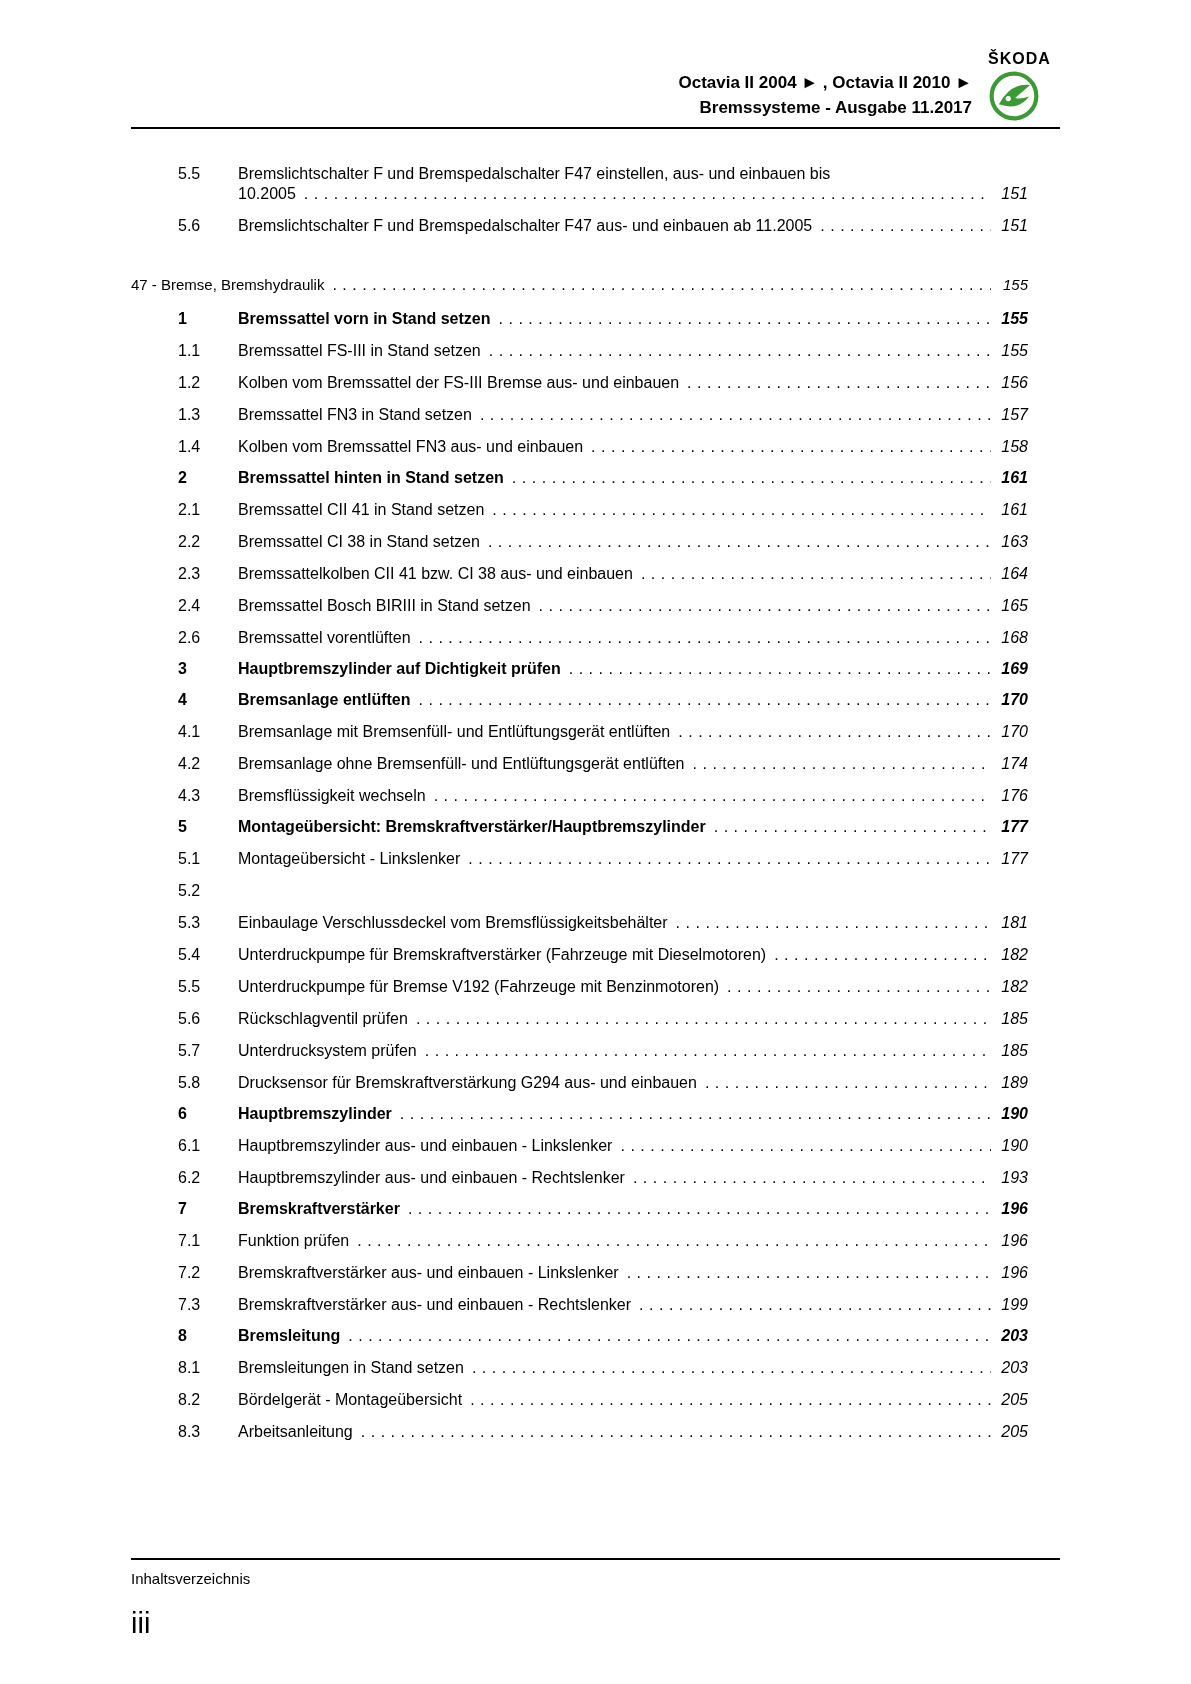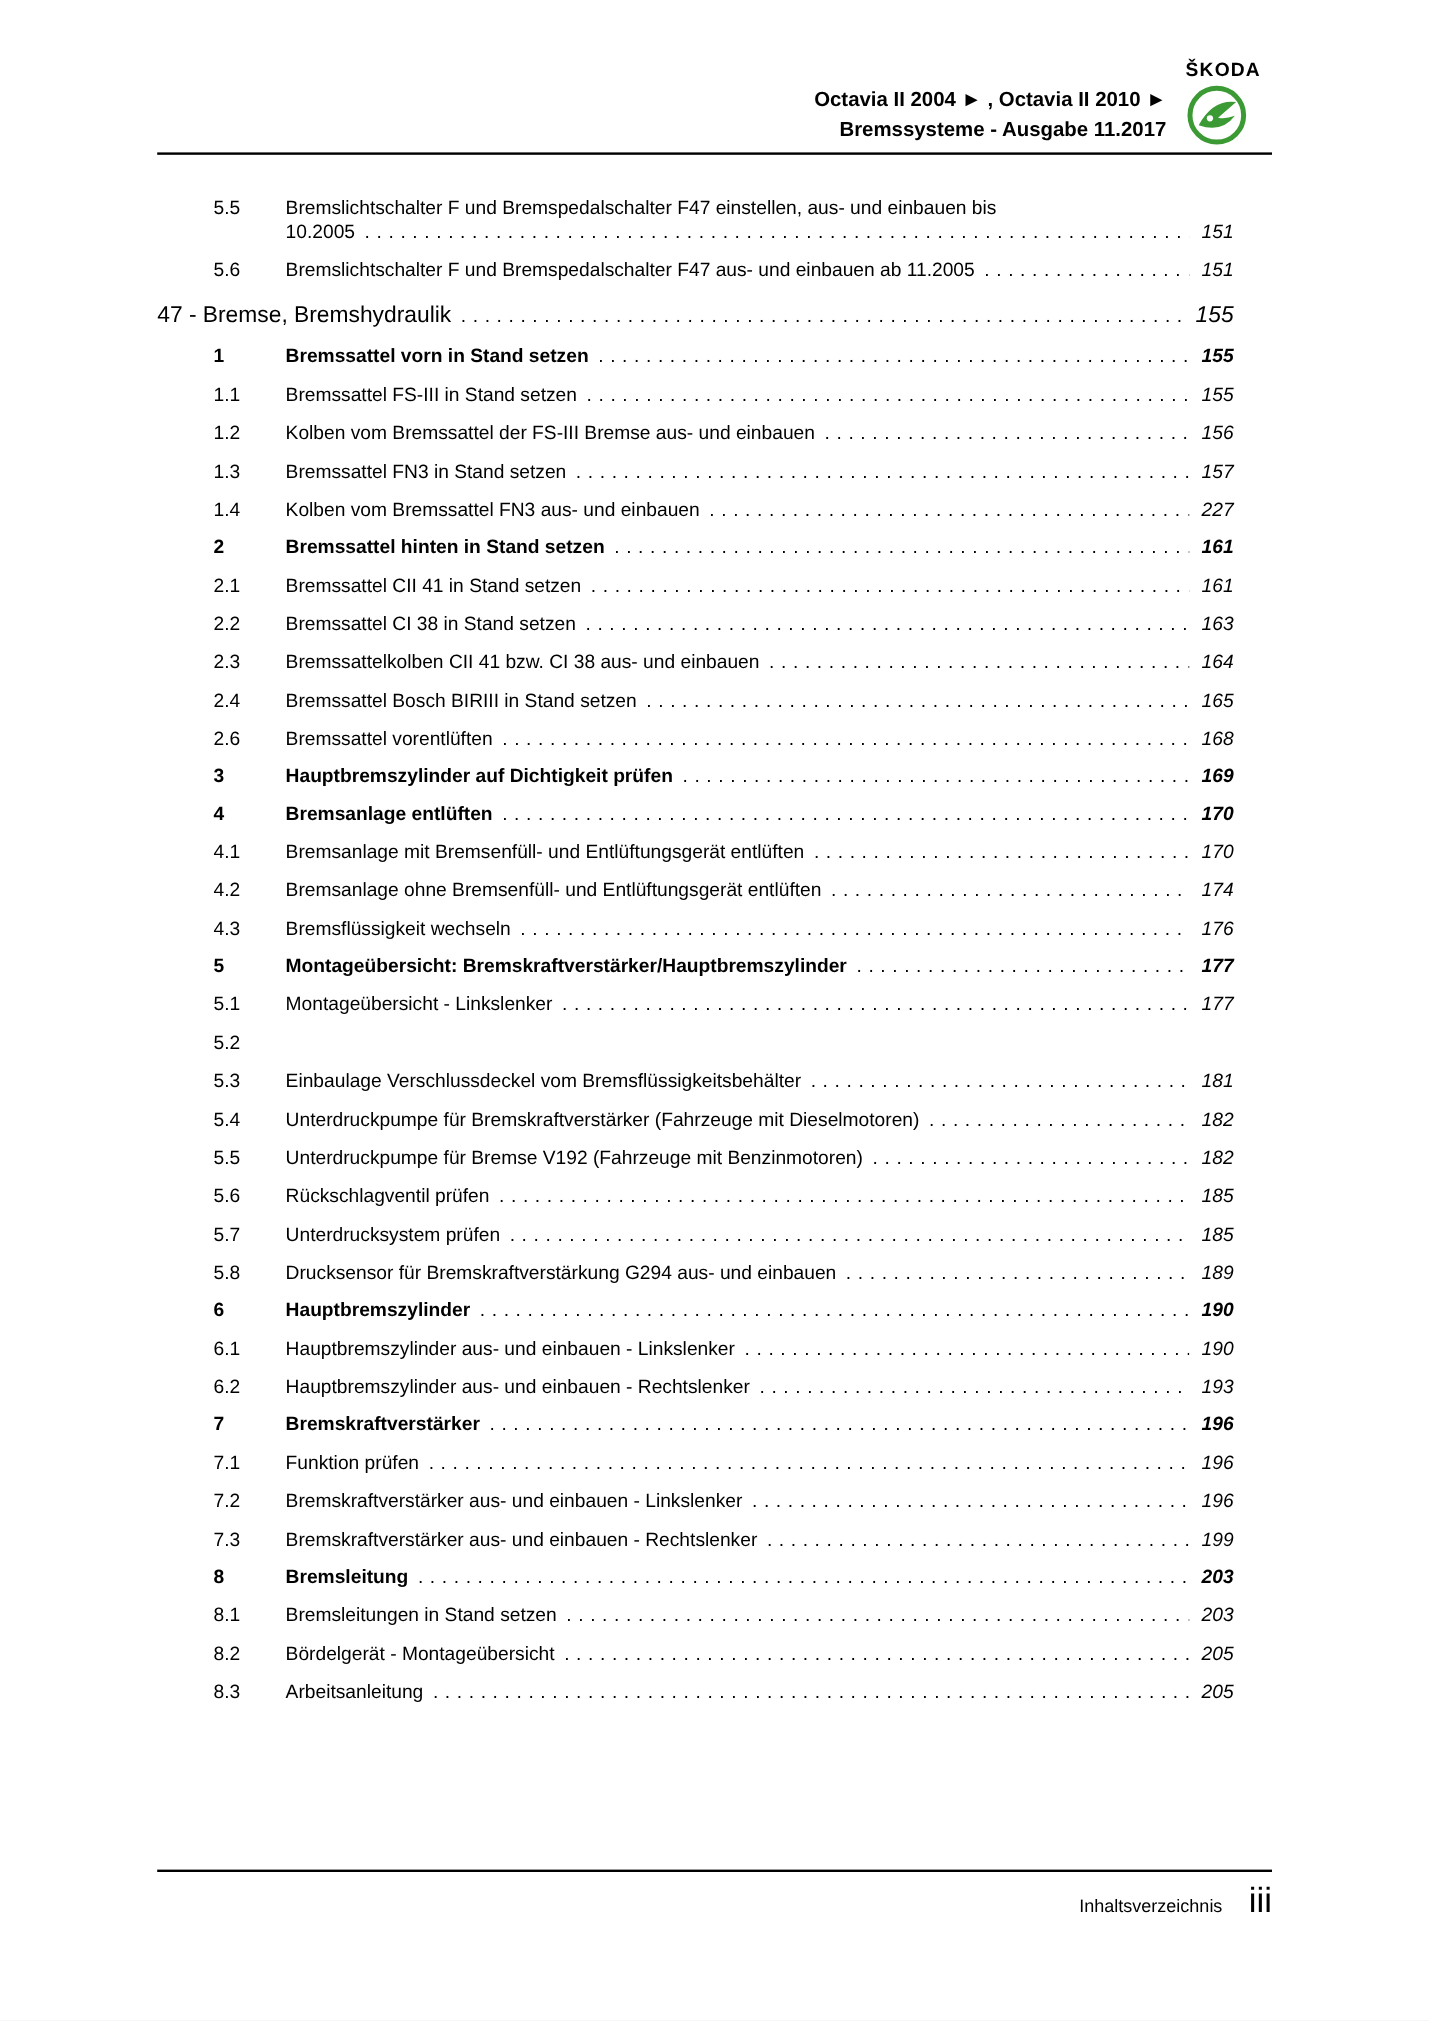--- a/index.html
+++ b/index.html
@@ -59,22 +59,22 @@
     font-size: 16px;
   }
   .toc-row {
     display: flex;
     align-items: flex-start;
     margin-top: 12px;
   }
   .row-normal, .row-section { padding-left: 47px; }
   .row-section { font-weight: bold; margin-top: 11px; }
   .row-chapter {
-    font-size: 19px;
-    margin-top: 13px;
+    font-size: 15px;
+    margin-top: 35px;
     margin-bottom: 7px;
   }
   .num {
     flex: none;
     width: 60px;
     line-height: 20px;
   }
   .body { flex: 1 1 auto; min-width: 0; }
   .bline { line-height: 20px; }
   .flexline { display: flex; align-items: baseline; }
@@ -105,20 +105,21 @@
     position: absolute;
     left: 131px;
     top: 1558px;
     width: 929px;
     border-top: 2px solid #000;
     padding-top: 10px;
     display: flex;
     justify-content: flex-end;
     align-items: baseline;
     gap: 22px;
+    flex-direction: column;
   }
   .flabel { font-size: 15px; }
   .fpage { font-size: 29px; line-height: 1; }
 </style>
 </head>
 <body>
 
 <div class="page">
 
   <div class="header">
@@ -208,21 +209,21 @@
             <span class="page-num">157</span>
           </div>
         </div>
       </div>
       <div class="toc-row row-normal">
         <span class="num">1.4</span>
         <div class="body">
           <div class="bline flexline">
             <span class="title">Kolben vom Bremssattel FN3 aus- und einbauen</span>
             <span class="dots"></span>
-            <span class="page-num">227</span>
+            <span class="page-num">158</span>
           </div>
         </div>
       </div>
       <div class="toc-row row-section">
         <span class="num">2</span>
         <div class="body">
           <div class="bline flexline">
             <span class="title">Bremssattel hinten in Stand setzen</span>
             <span class="dots"></span>
             <span class="page-num">161</span>

